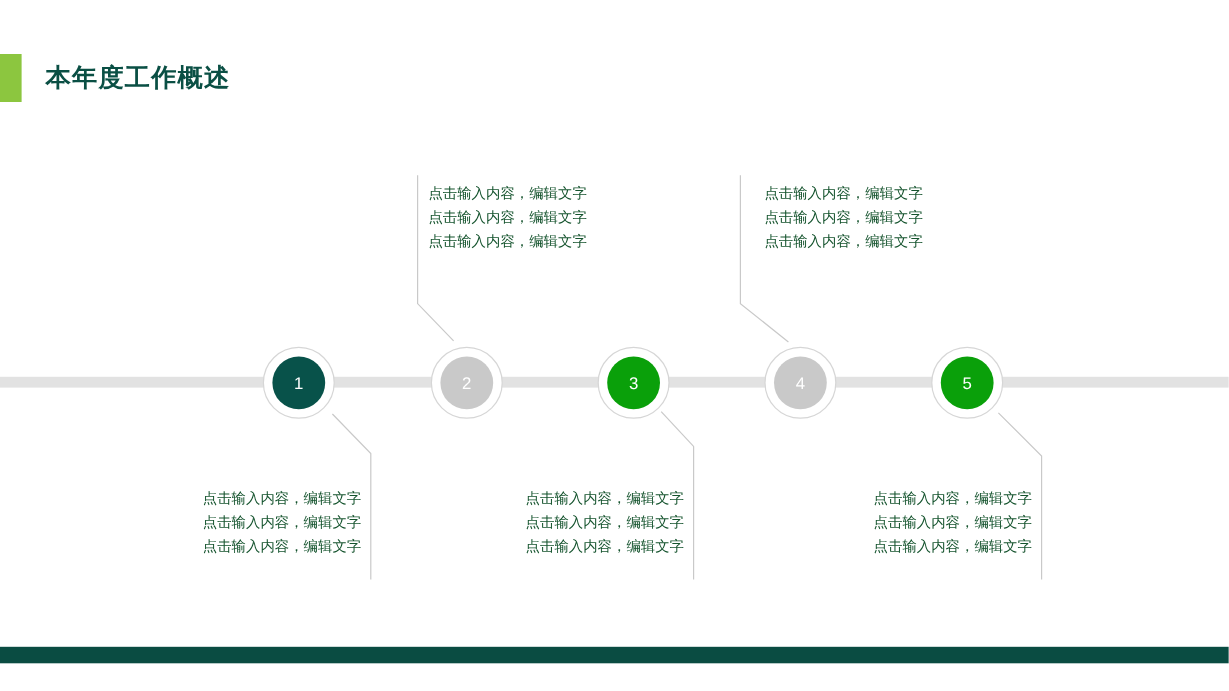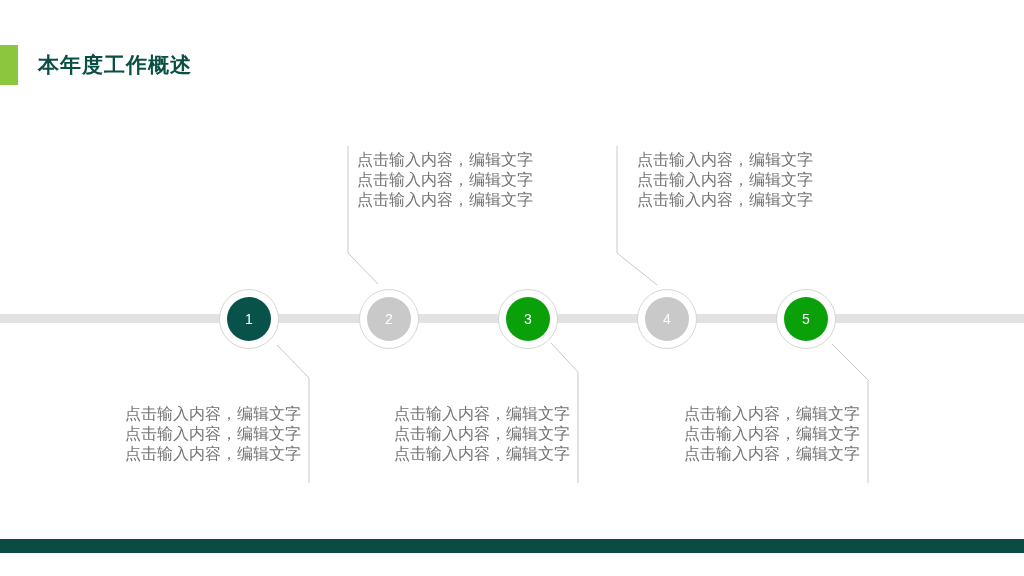--- a/index.html
+++ b/index.html
@@ -83,25 +83,24 @@
     justify-content: center;
     color: #ffffff;
     font-size: 14px;
     font-family: "Liberation Sans", sans-serif;
     line-height: 1;
   }
 
   
   .callout-text {
     position: absolute;
-    font-size: 16px;
+    font-size: 12px;
     line-height: 20px;
-    color: #737373;
+    color: #14532d;
     white-space: nowrap;
-    font-family: Liberation Mono, monospace;
   }
   .callout-text.top {
     text-align: left;
   }
   .callout-text.bottom {
     text-align: right;
   }
   .callout-text div {
     white-space: nowrap;
   }

